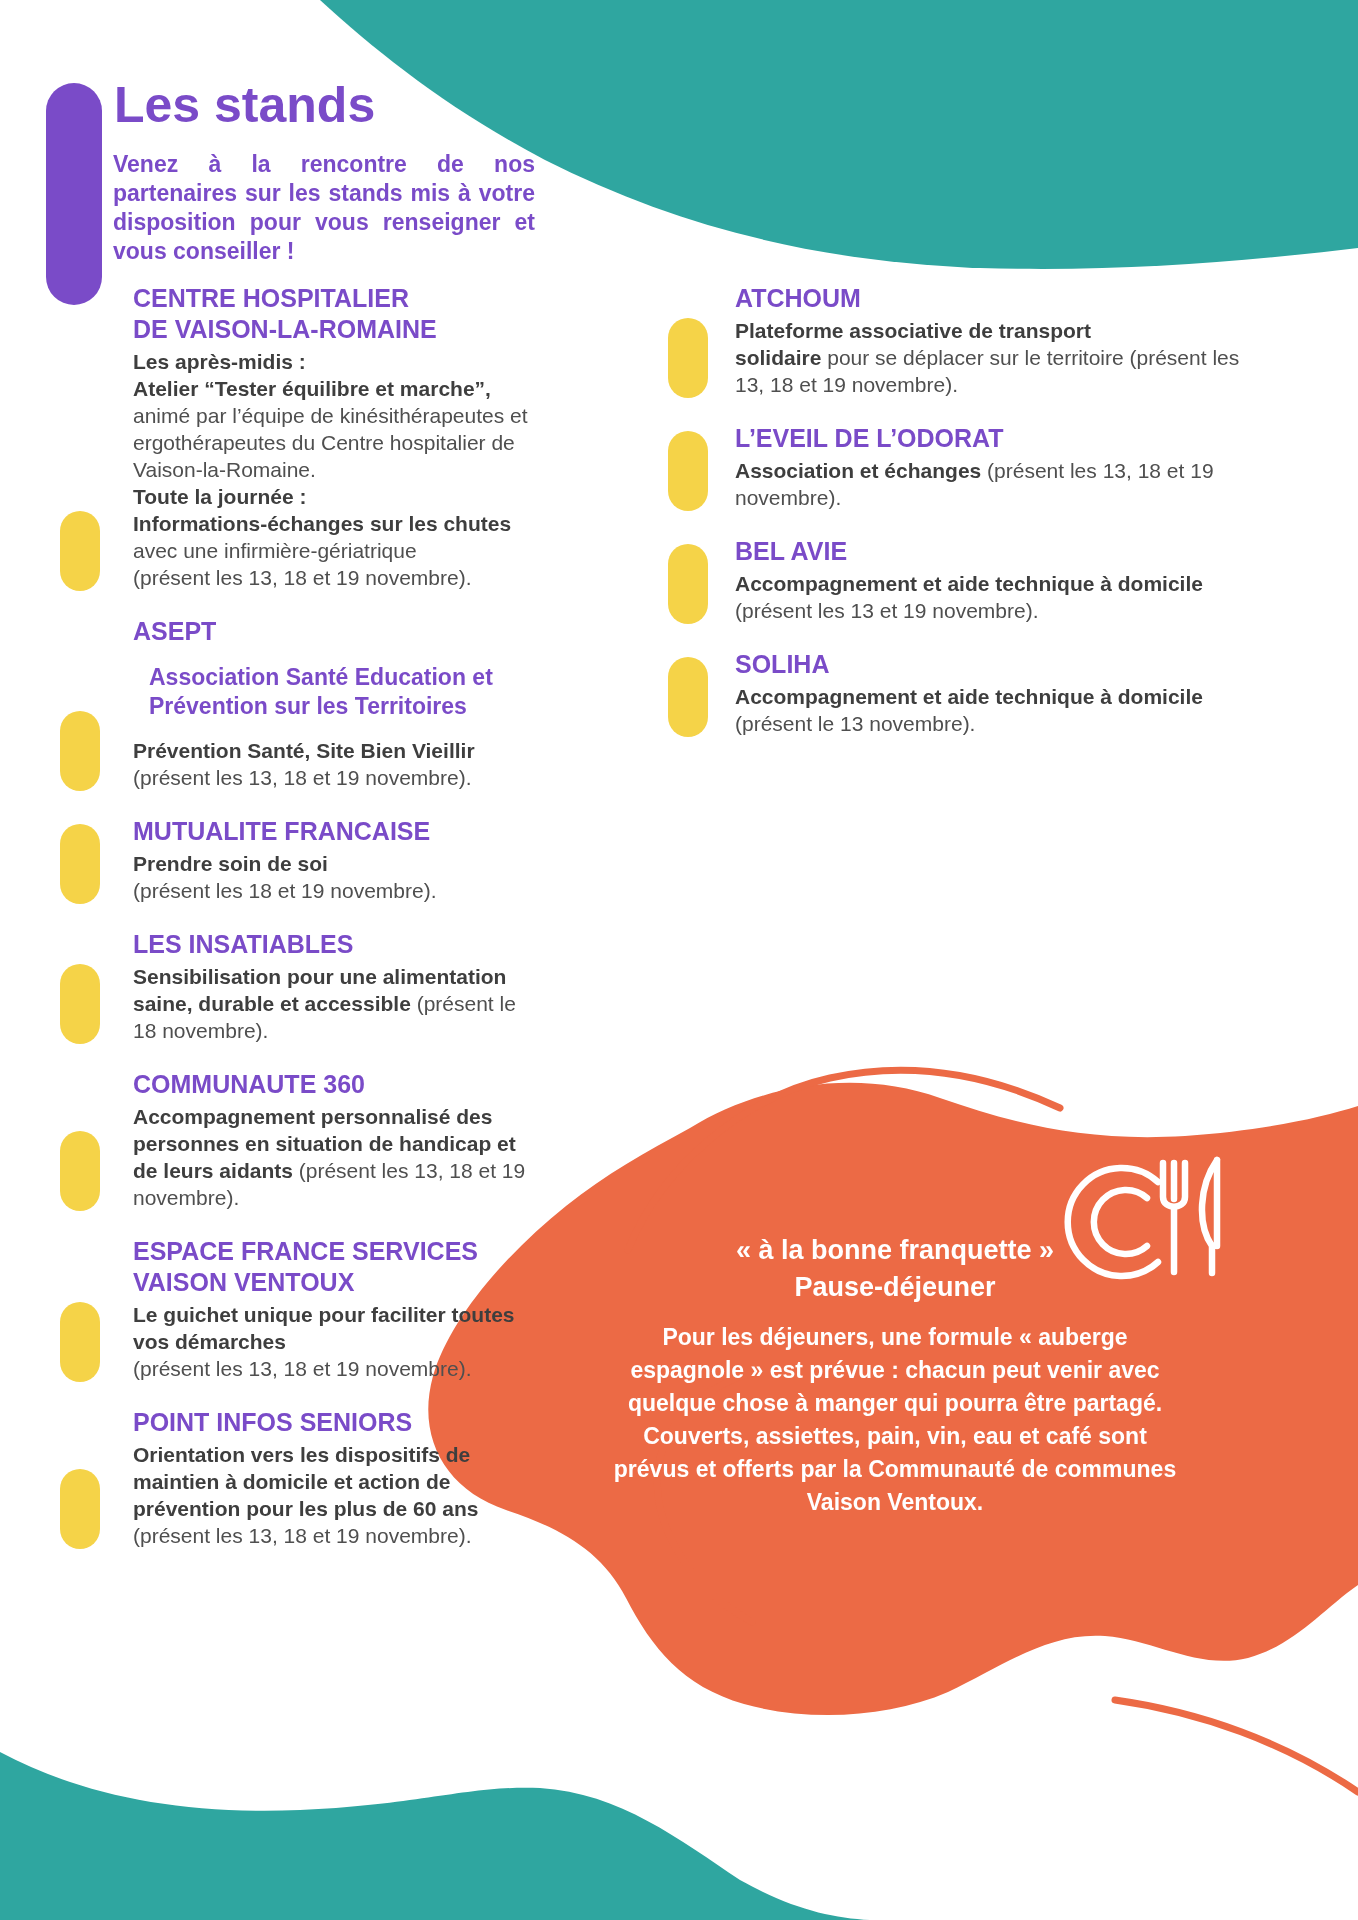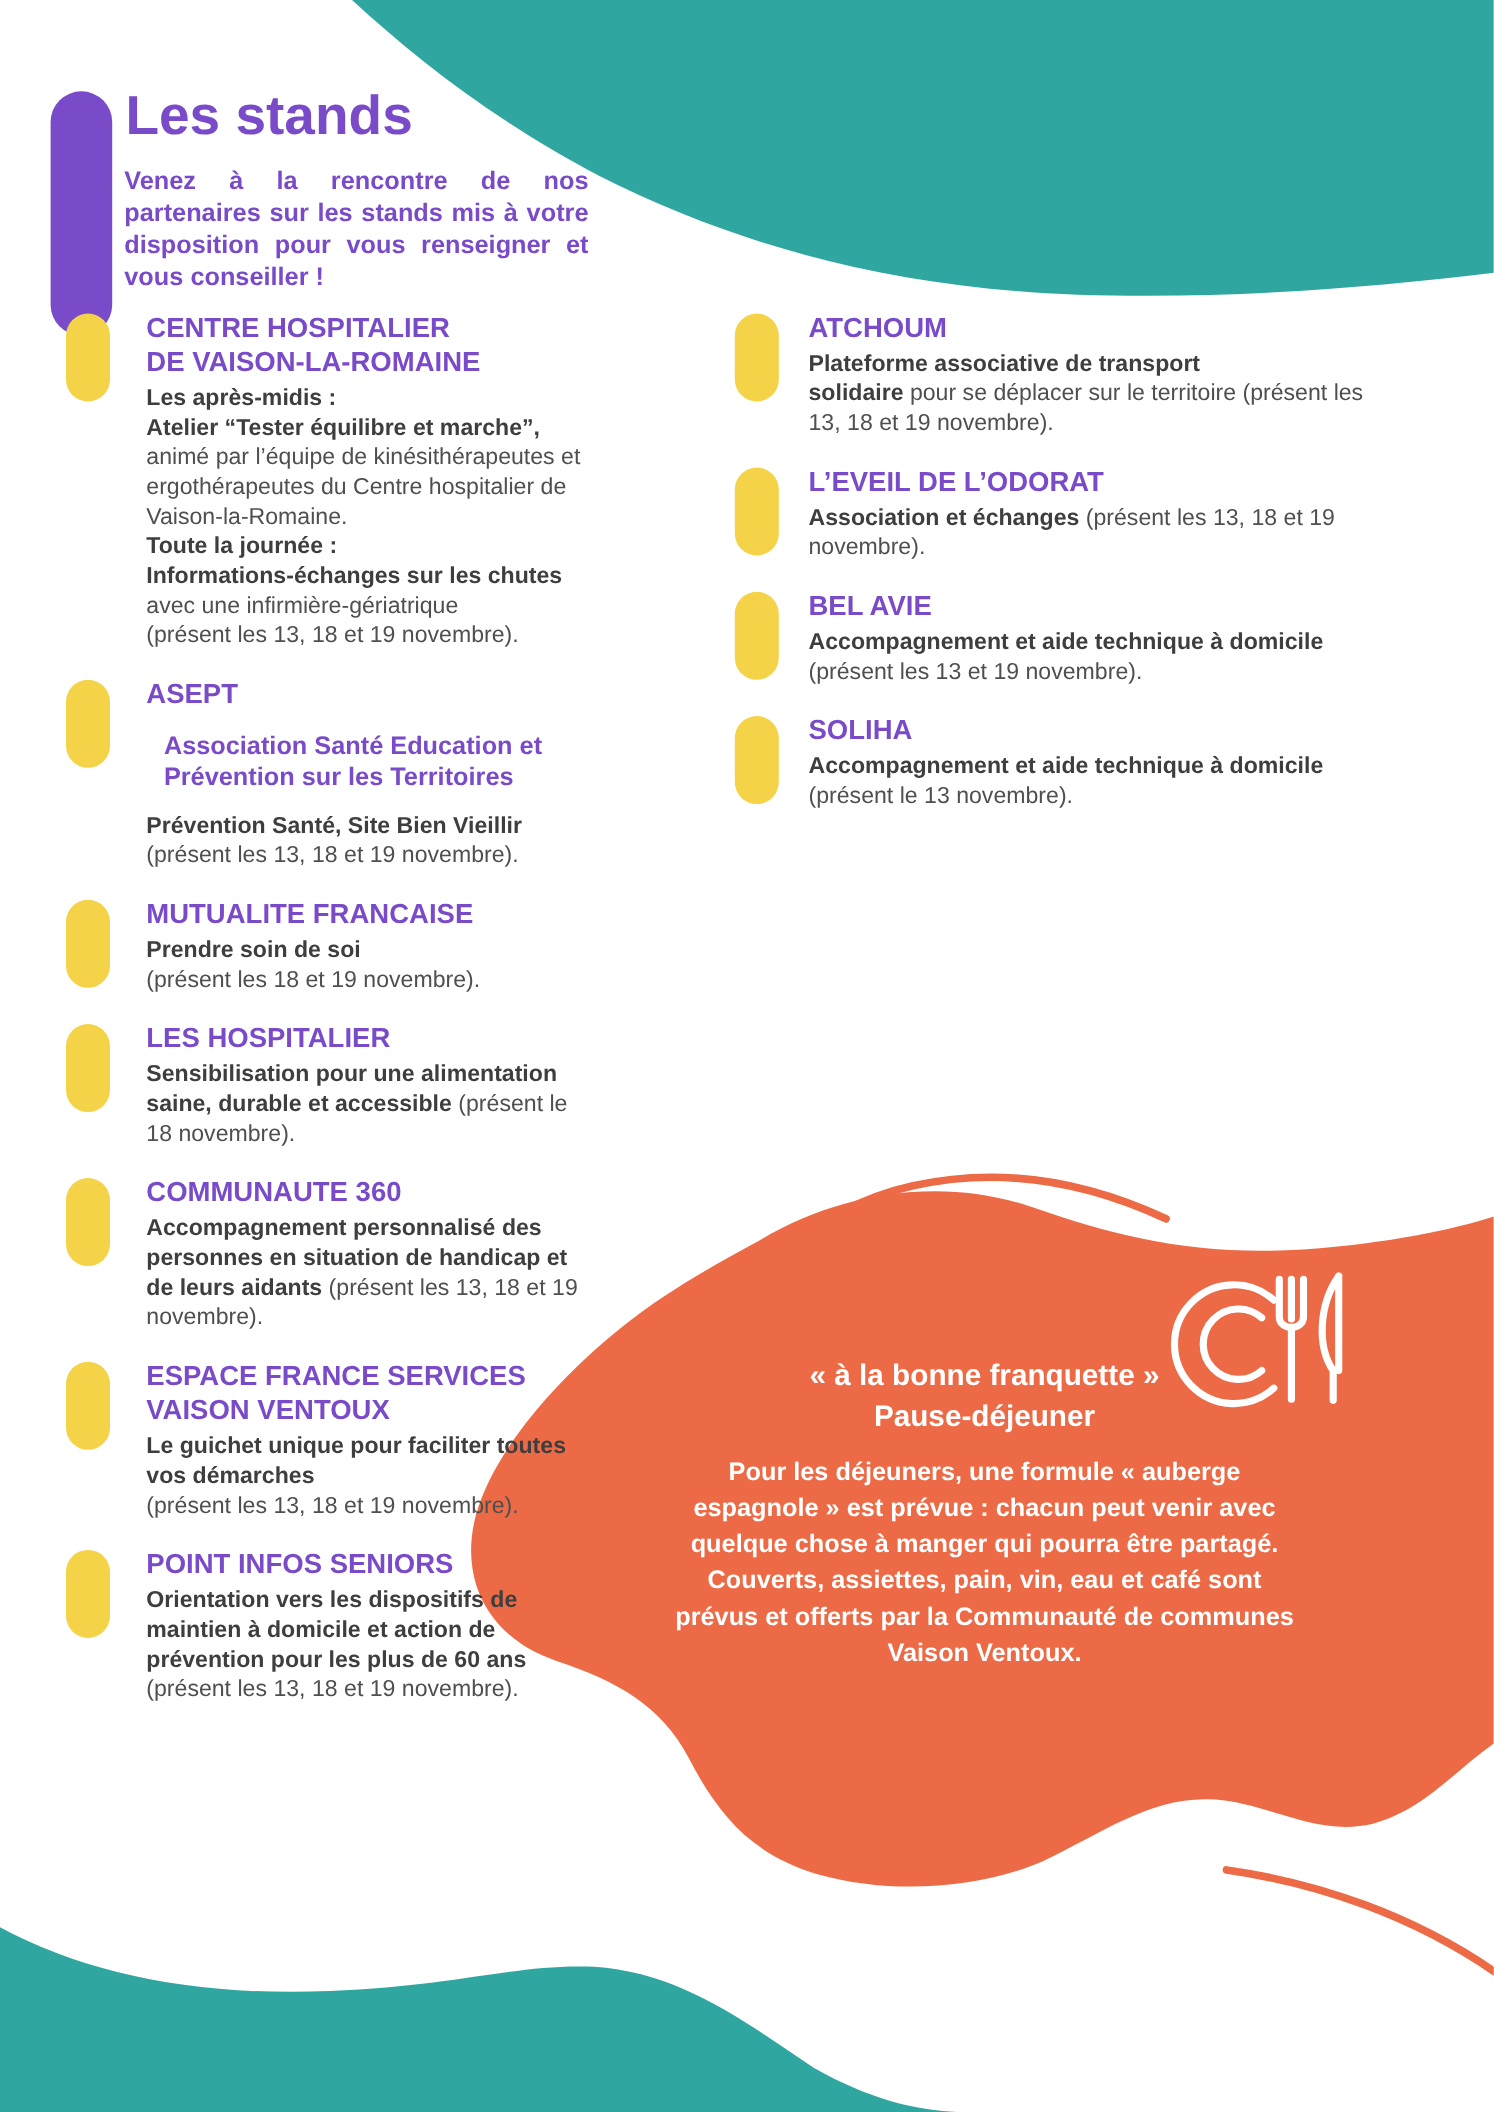--- a/index.html
+++ b/index.html
@@ -22,21 +22,21 @@
   .page-intro{
     position:absolute;left:113px;top:150px;width:422px;margin:0;
     font-size:23px;font-weight:bold;color:var(--purple);
     line-height:29px;text-align:justify;
   }
 
   .column{position:absolute;top:283px;}
   .column.left{left:60px;width:478px;}
   .column.right{left:668px;width:578px;}
 
-  .stand-item{display:flex;align-items:flex-start;margin-bottom:25px;}
+  .stand-item{display:flex;align-items:flex-end;margin-bottom:25px;}
   .bullet{
     flex:0 0 40px;width:40px;height:80px;border-radius:20px;
     background:var(--yellow);margin-top:2px;
   }
   .column.left .stand-text{margin-left:33px;}
   .column.right .stand-text{margin-left:27px;}
   .stand-heading{
     margin:0 0 3px 0;font-size:25px;font-weight:bold;color:var(--heading_purple);
     line-height:31px;white-space:pre-line;
   }
@@ -100,21 +100,21 @@
       <div class="stand-item">
         <span class="bullet"></span>
         <div class="stand-text">
           <h3 class="stand-heading">MUTUALITE FRANCAISE</h3>
           <p class="stand-body"><span class="b">Prendre soin de soi</span><br><span class="n">(présent les 18 et 19 novembre).</span></p>
         </div>
       </div>
       <div class="stand-item">
         <span class="bullet"></span>
         <div class="stand-text">
-          <h3 class="stand-heading">LES HOSPITALIER</h3>
+          <h3 class="stand-heading">LES INSATIABLES</h3>
           <p class="stand-body"><span class="b">Sensibilisation pour une alimentation saine, durable et accessible</span><span class="n"> (présent le 18 novembre).</span></p>
         </div>
       </div>
       <div class="stand-item">
         <span class="bullet"></span>
         <div class="stand-text">
           <h3 class="stand-heading">COMMUNAUTE 360</h3>
           <p class="stand-body"><span class="b">Accompagnement personnalisé des personnes en situation de handicap et de leurs aidants</span><span class="n"> (présent les 13, 18 et 19 novembre).</span></p>
         </div>
       </div>

